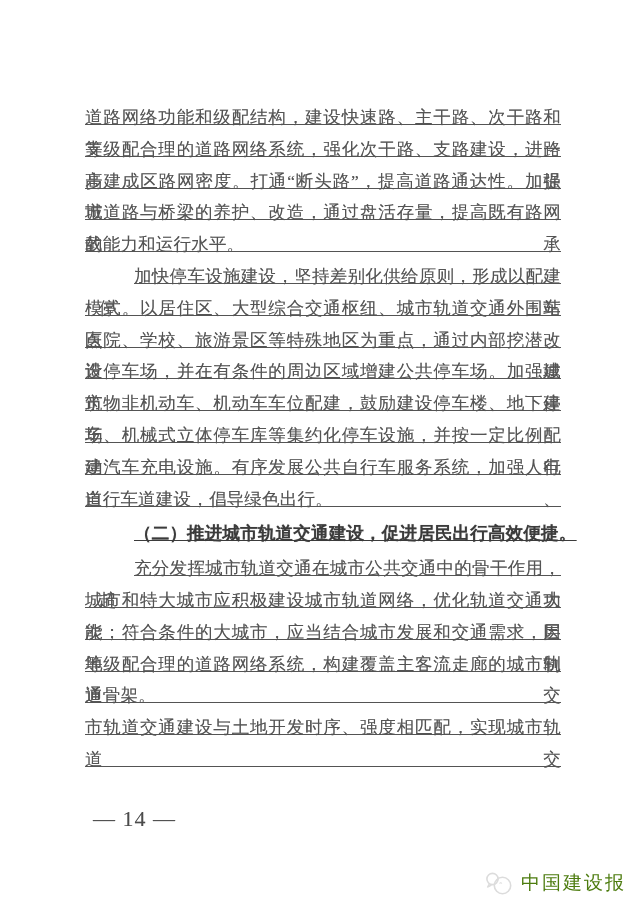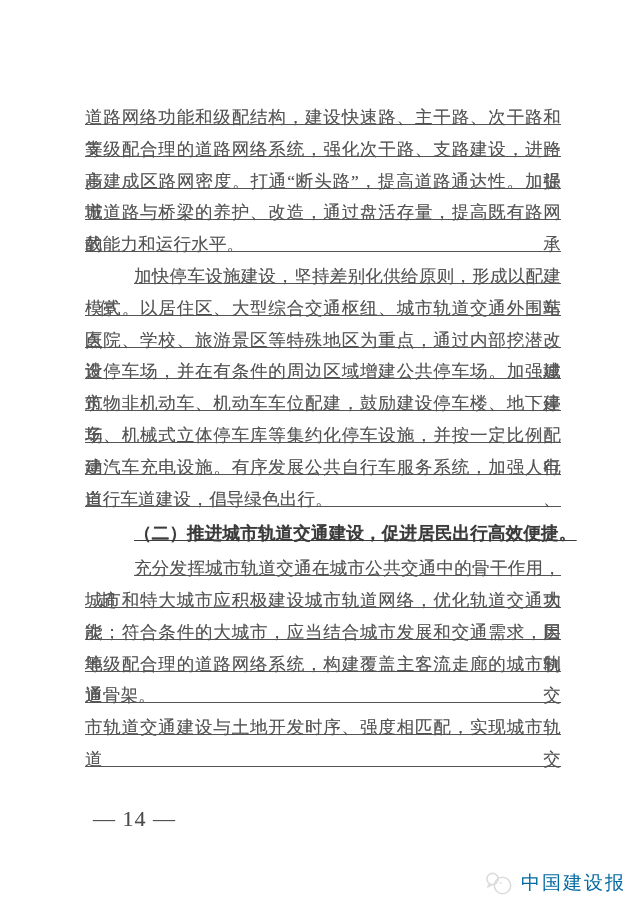--- a/index.html
+++ b/index.html
@@ -53,21 +53,21 @@
   .watermark{
     position:absolute;
     right:14px;bottom:9px;
     display:flex;align-items:center;gap:7px;
     color:#d7d7d7;
     user-select:none;
   }
   .watermark-label{
     font-size:19px;
     letter-spacing:2px;
-    color:#0369a1;
+    color:#4d7c0f;
     font-family:"Liberation Sans","DejaVu Sans",sans-serif;
   }
   .watermark-icon svg{display:block;}
 </style>
 </head>
 <body>
 
 <div class="page">
 
   <div class="content">

